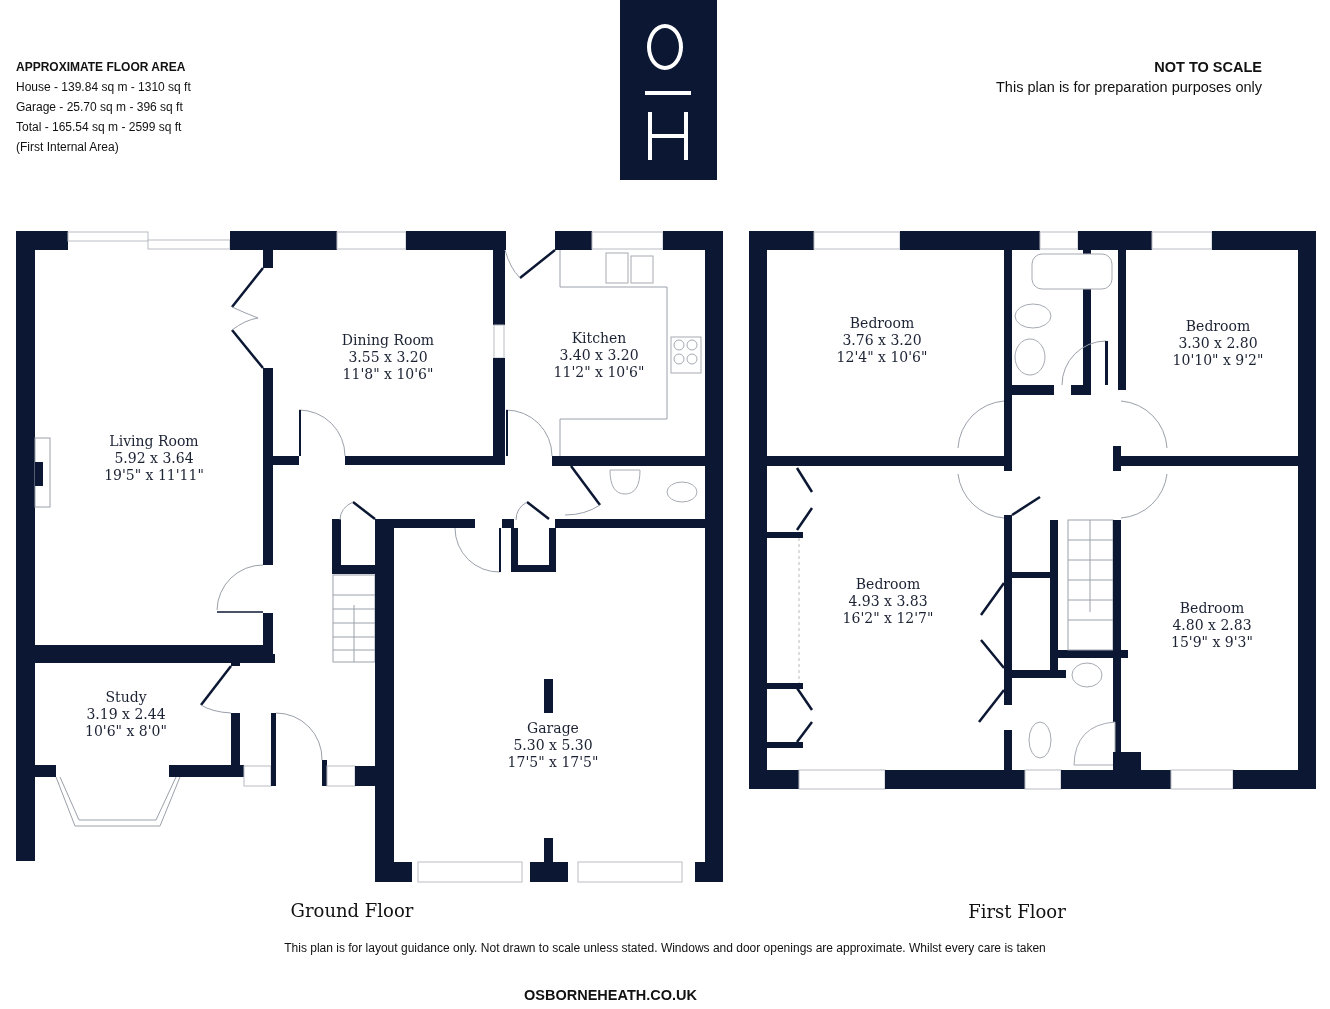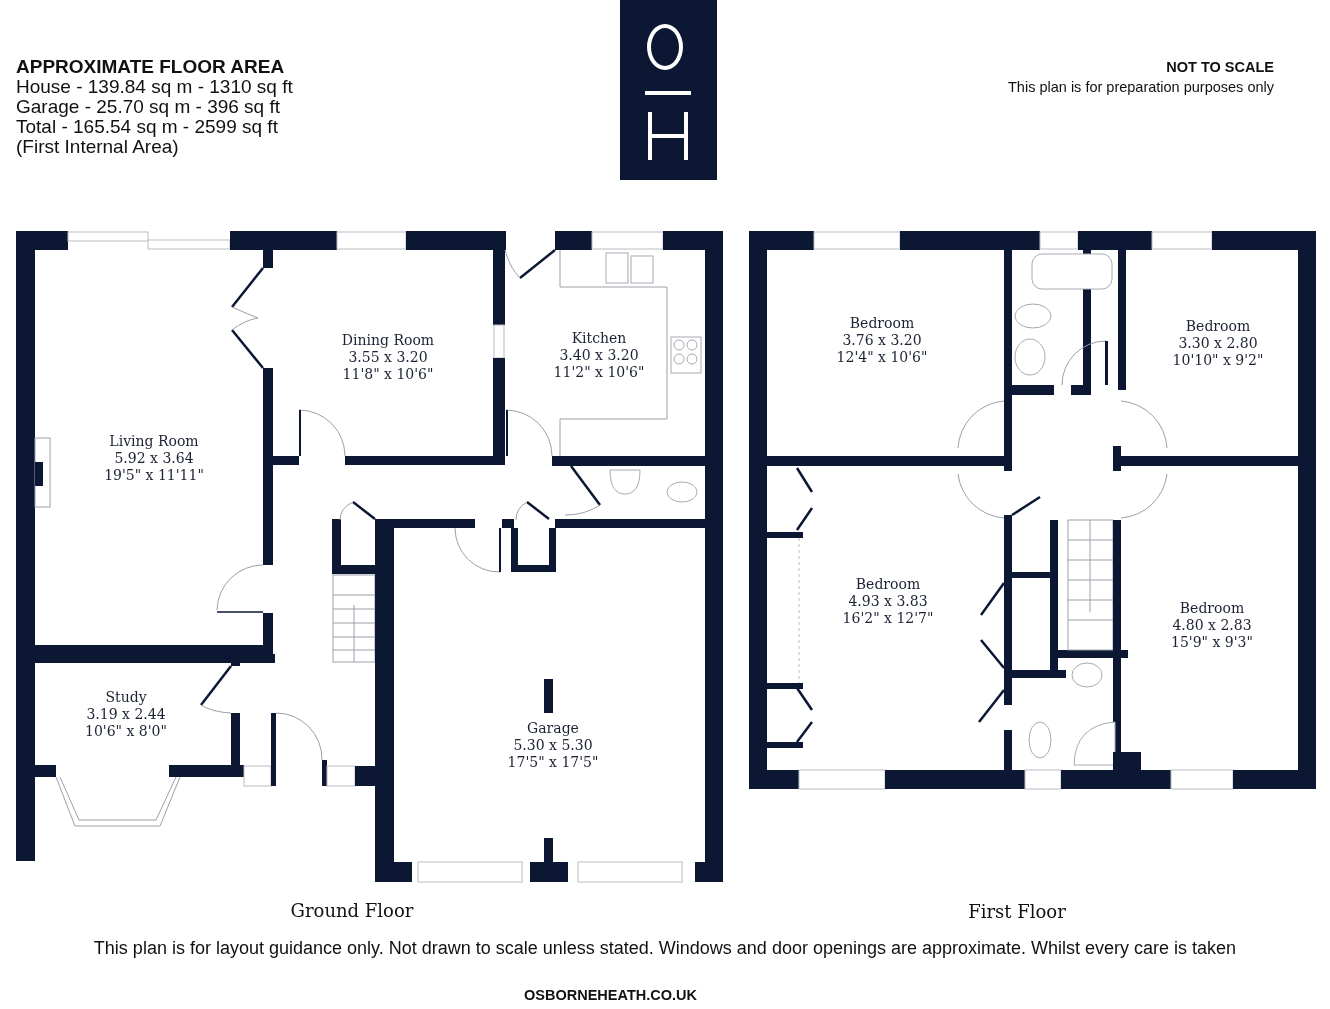--- a/index.html
+++ b/index.html
@@ -1,31 +1,31 @@
 <!DOCTYPE html>
 <html><head>
 <meta charset="utf-8">
 <style>
   html, body { margin:0; padding:0; background:#ffffff; }
   body { width:1330px; height:1009px; position:relative; overflow:hidden; font-family:"Liberation Sans", sans-serif; color:#111; }
-  .area-block { position:absolute; left:16px; top:57px; font-size:19px; line-height:20px; }
+  .area-block { position:absolute; left:16px; top:57px; font-size:12px; line-height:20px; }
   .area-block .title { font-weight:bold; }
-  .scale-block { position:absolute; right:56px; top:57px; text-align:right; font-size:14.5px; line-height:20px; }
+  .scale-block { position:absolute; right:68px; top:57px; text-align:right; font-size:14.5px; line-height:20px; }
   .scale-block .title { font-weight:bold; }
   .logo { position:absolute; left:620px; top:0; width:97px; height:180px; background:#0c1833; }
   .logo .o { position:absolute; left:27px; top:24px; width:36px; height:46px; border:4px solid #fff; border-radius:50%; box-sizing:border-box; }
   .logo .bar { position:absolute; left:25px; top:91px; width:46px; height:4px; background:#fff; }
   .logo .h { position:absolute; left:28px; top:112px; width:40px; height:48px; }
   .logo .h::before, .logo .h::after { content:""; position:absolute; top:0; width:4px; height:48px; background:#fff; }
   .logo .h::before { left:0; } .logo .h::after { right:0; }
   .logo .h span { position:absolute; left:0; right:0; top:22px; height:4px; background:#fff; }
   svg.plan { position:absolute; left:0; top:0; }
   .room-label { font-family:"DejaVu Serif", serif; font-size:14px; fill:#1b2233; text-anchor:middle; }
   .floor-label { font-family:"DejaVu Serif", serif; font-size:18px; fill:#111; text-anchor:middle; }
-  .disclaimer { position:absolute; left:0; width:1330px; top:940px; text-align:center; font-size:18px; line-height:17px; }
+  .disclaimer { position:absolute; left:0; width:1330px; top:940px; text-align:center; font-size:12px; line-height:17px; }
   .website { position:absolute; left:0; width:1221px; top:987px; text-align:center; font-size:14.5px; font-weight:bold; }
 </style>
 </head>
 <body>
 
 <div class="area-block">
   <div class="title">APPROXIMATE FLOOR AREA</div>
   <div>House - 139.84 sq m - 1310 sq ft</div>
   <div>Garage - 25.70 sq m - 396 sq ft</div>
   <div>Total - 165.54 sq m - 2599 sq ft</div>

